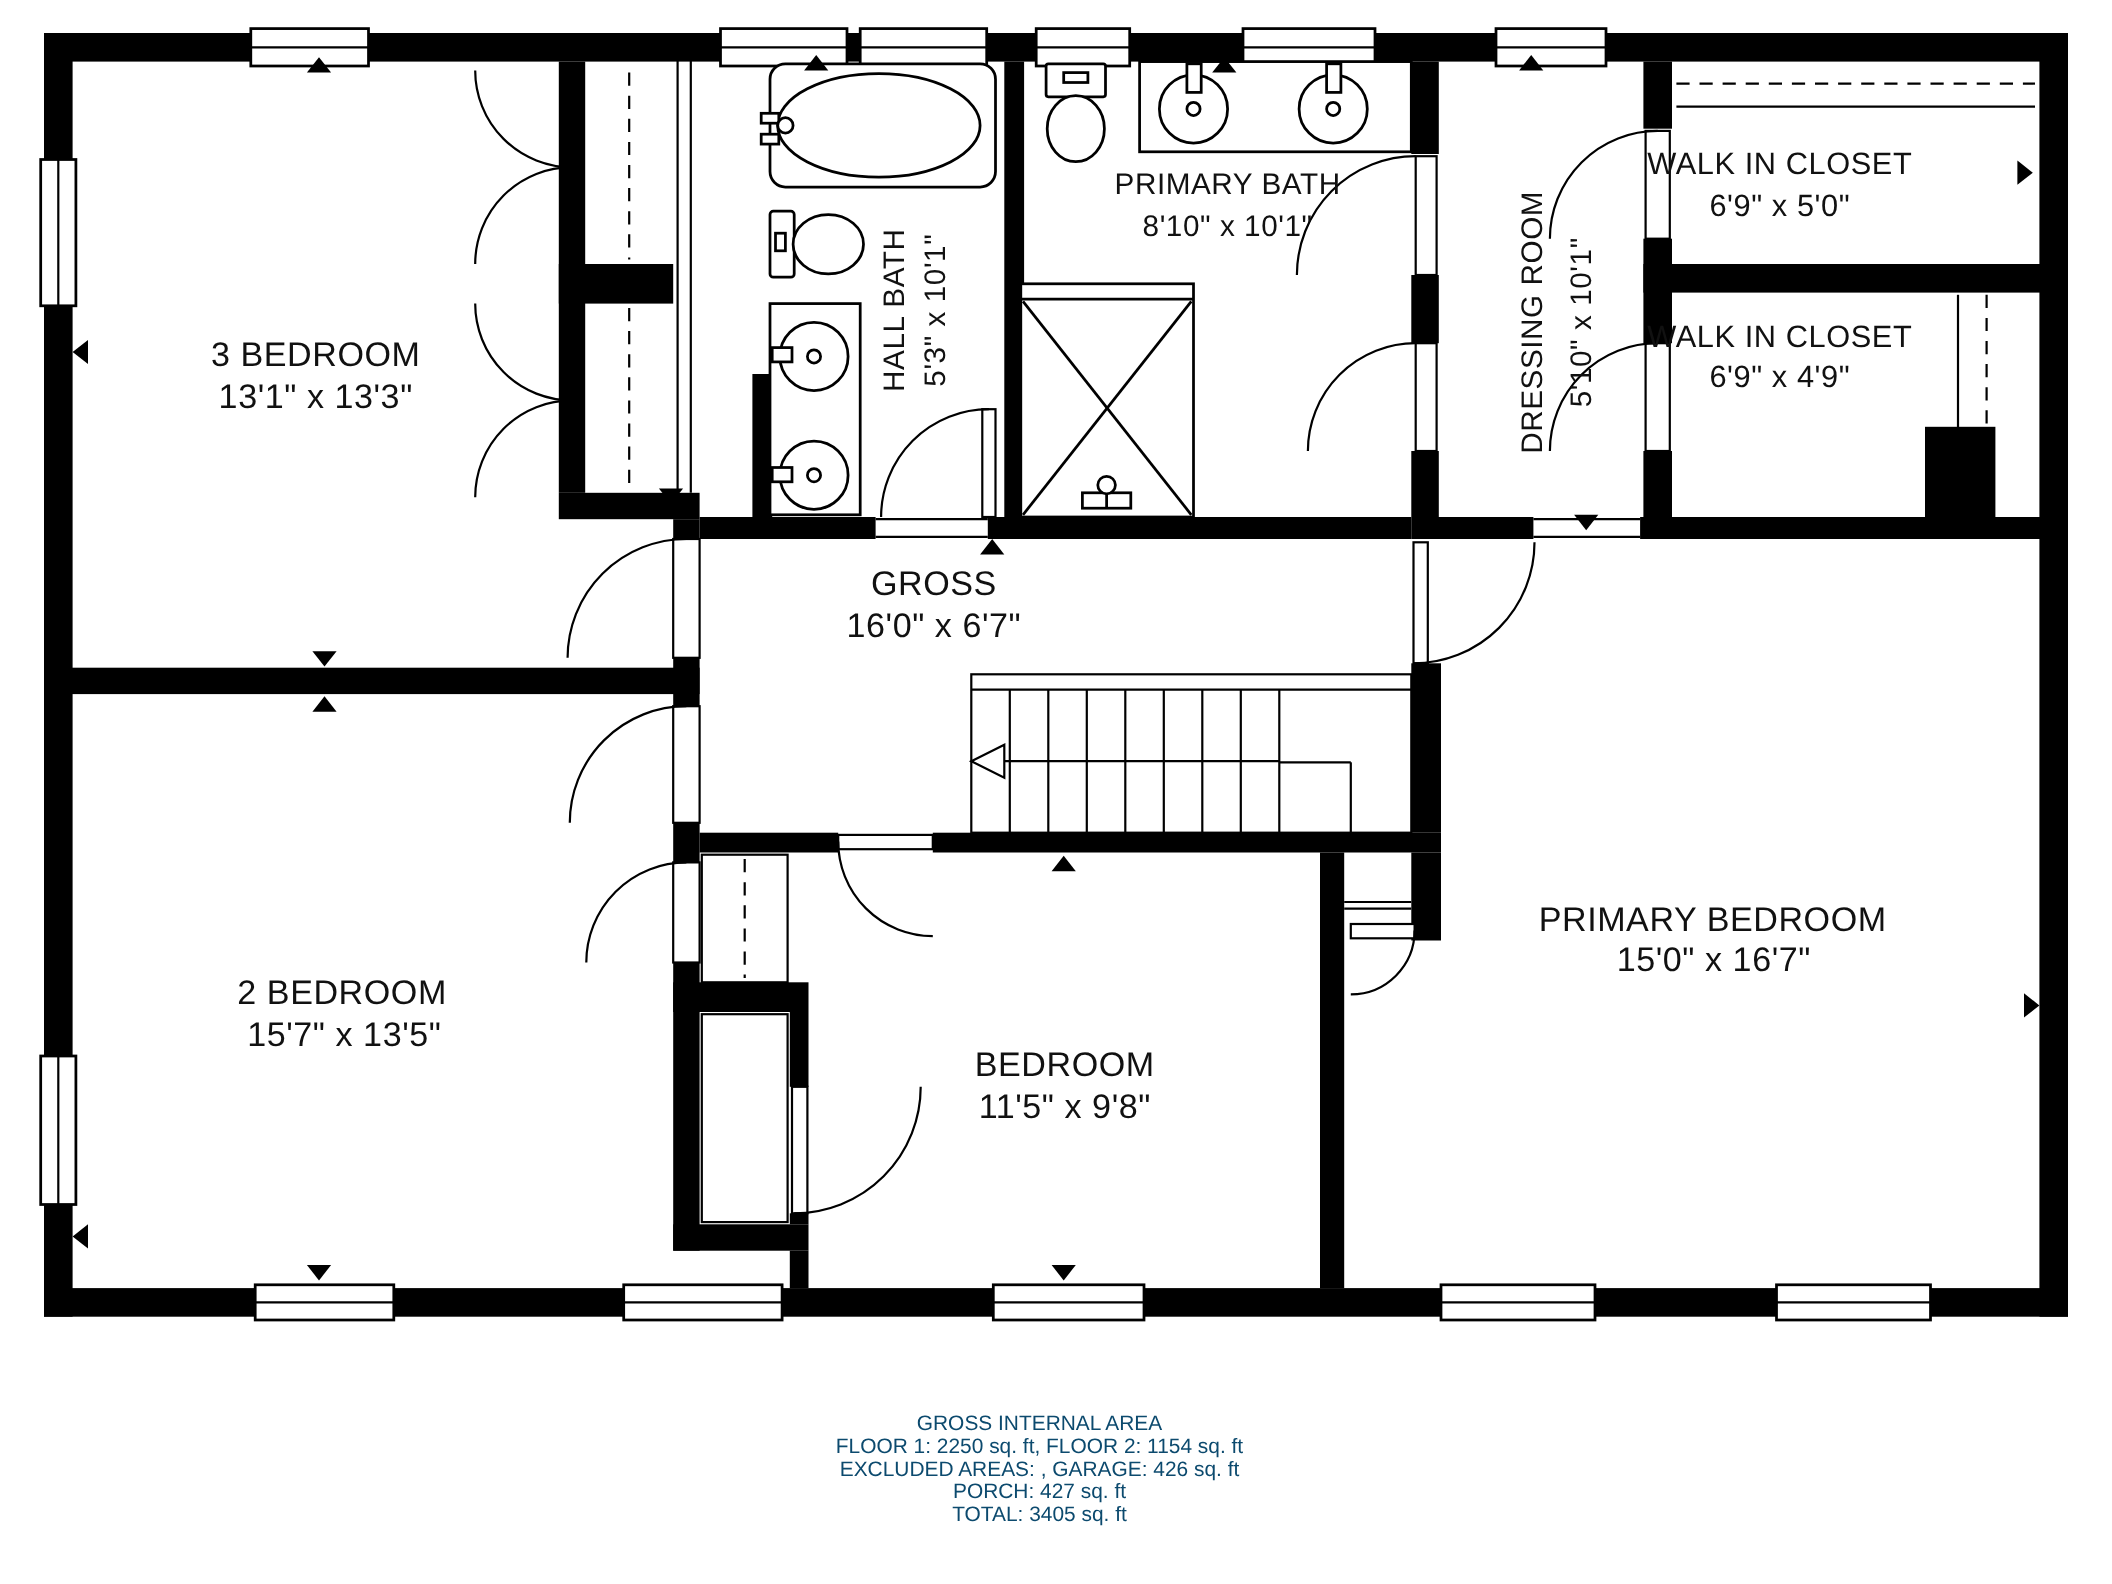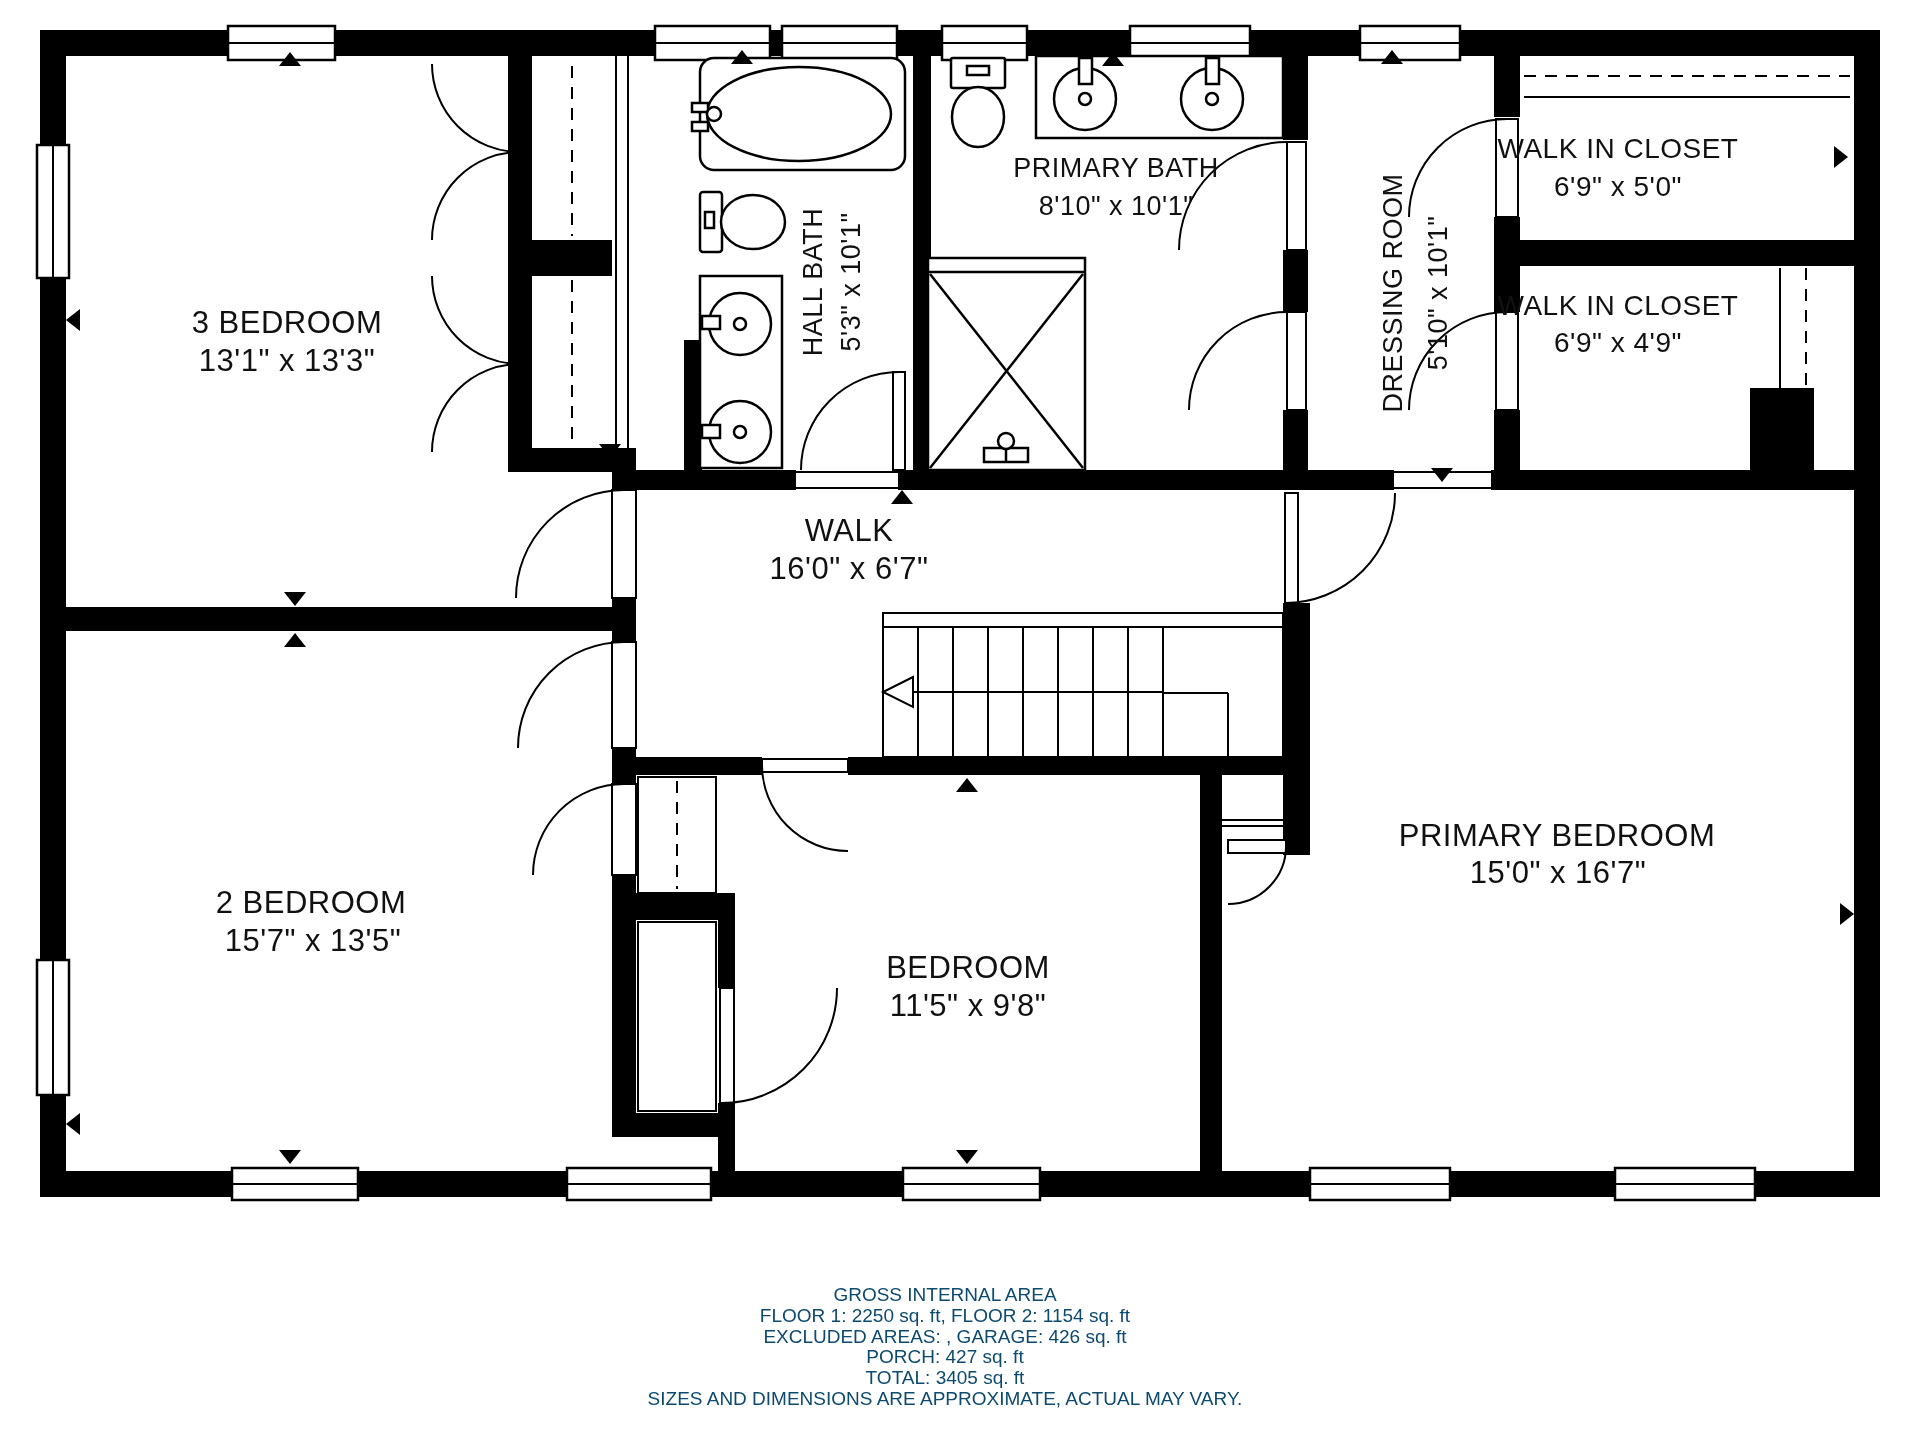--- a/index.html
+++ b/index.html
@@ -240,21 +240,21 @@
 
   <div class="room-label sz31" style="left:311px;top:903px;">2 BEDROOM</div>
   <div class="room-label sz31" style="left:313px;top:941px;">15'7" x 13'5"</div>
 
   <div class="room-label sz31" style="left:968px;top:968px;">BEDROOM</div>
   <div class="room-label sz31" style="left:968px;top:1006px;">11'5" x 9'8"</div>
 
   <div class="room-label sz31" style="left:1557px;top:836px;">PRIMARY BEDROOM</div>
   <div class="room-label sz31" style="left:1558px;top:873px;">15'0" x 16'7"</div>
 
-  <div class="room-label sz31" style="left:849px;top:531px;">WALK</div>
+  <div class="room-label sz31" style="left:849px;top:531px;">GROSS</div>
   <div class="room-label sz31" style="left:849px;top:569px;">16'0" x 6'7"</div>
 
   <div class="room-label sz27" style="left:1116px;top:168px;">PRIMARY BATH</div>
   <div class="room-label sz27" style="left:1116px;top:206px;">8'10" x 10'1"</div>
 
   <div class="room-label sz27 vert" style="left:813px;top:282px;">HALL BATH</div>
   <div class="room-label sz27 vert" style="left:851px;top:282px;">5'3" x 10'1"</div>
 
   <div class="room-label sz27 vert" style="left:1393px;top:293px;">DRESSING ROOM</div>
   <div class="room-label sz27 vert" style="left:1438px;top:293px;">5'10" x 10'1"</div>
@@ -264,17 +264,16 @@
 
   <div class="room-label sz24" style="left:1618px;top:306px;">WALK IN CLOSET</div>
   <div class="room-label sz24" style="left:1618px;top:343px;">6'9" x 4'9"</div>
 
   <div class="footer">
     <div>GROSS INTERNAL AREA</div>
     <div>FLOOR 1: 2250 sq. ft, FLOOR 2: 1154 sq. ft</div>
     <div>EXCLUDED AREAS: , GARAGE: 426 sq. ft</div>
     <div>PORCH: 427 sq. ft</div>
     <div>TOTAL: 3405 sq. ft</div>
-    <div>SIZES AND DIMENSIONS ARE APPROXIMATE, ACTUAL MAY VARY.</div>
   </div>
 
   </div>
 </div>
 
 </body></html>

